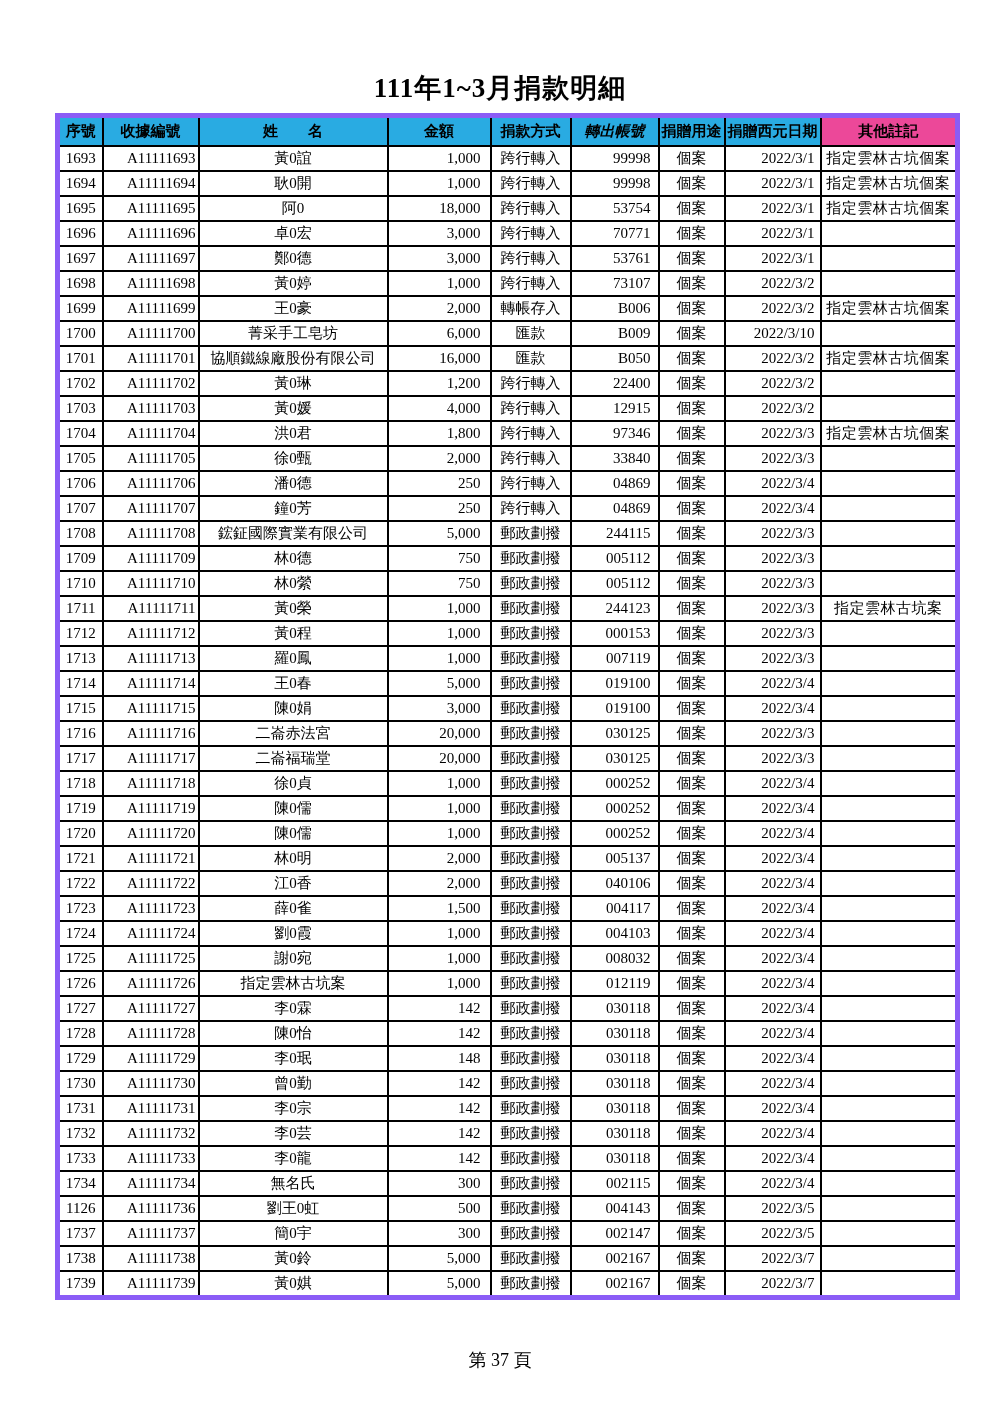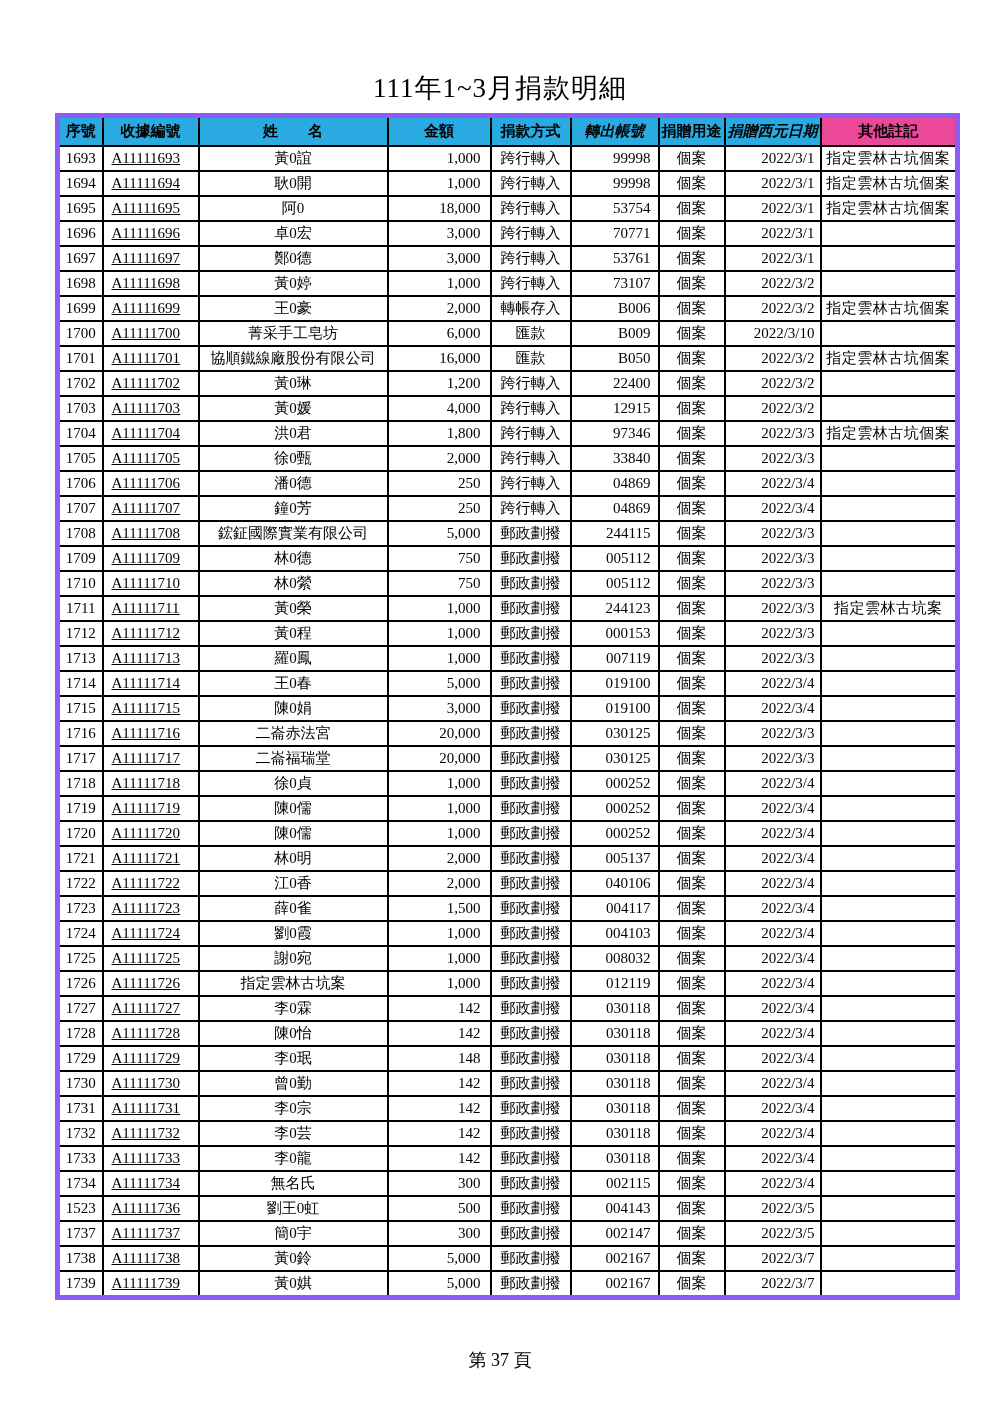--- a/index.html
+++ b/index.html
@@ -7,21 +7,21 @@
     width:1000px;height:1415px;
     background:#ffffff;
     font-family:"Liberation Serif","DejaVu Serif",serif;
     color:#000;
     position:relative;
   }
   .page{width:1000px;height:1415px;position:relative;overflow:hidden;}
   .title{
     position:absolute;top:70px;left:0;width:1000px;
     text-align:center;
-    font-size:27px;font-weight:normal;
+    font-size:27px;font-weight:bold;
     letter-spacing:1px;
   }
   table.donations{
     position:absolute;top:113px;left:55px;
     width:900px;
     border-collapse:collapse;
     table-layout:fixed;
   }
   table.donations{border:5px solid #8b5cf6;}
   table.donations th, table.donations td{
@@ -31,21 +31,21 @@
     padding:1px 2px;
     overflow:hidden;
     white-space:nowrap;
   }
   table.donations th{
     font-weight:bold;
     text-align:center;
     padding:3px 2px;
   }
   .al-center{text-align:center;}
-  .al-left{text-align:left;padding-left:8px !important;text-decoration:underline;}
+  .al-left{text-align:right;padding-left:8px !important;}
   .al-right{text-align:right;padding-right:9px !important;}
   td.col5{padding-right:7px !important;}
   td.col7{padding-right:5px !important;margin-top:31px;}
   td.col8{padding-left:1px !important;padding-right:1px !important;letter-spacing:0.5px;}
   .footer{
     position:absolute;top:1348px;left:0;width:1000px;
     text-align:center;
     font-size:18px;
   }
 </style>
@@ -70,21 +70,21 @@
     </colgroup>
     <thead>
       <tr>
           <th style="background: rgb(41, 171, 226);">序號</th>
           <th style="background: rgb(41, 171, 226);">收據編號</th>
           <th style="background: rgb(41, 171, 226);">姓　　名</th>
           <th style="background: rgb(41, 171, 226);">金額</th>
           <th style="background: rgb(41, 171, 226);">捐款方式</th>
           <th style="background: rgb(41, 171, 226); font-style: italic;">轉出帳號</th>
           <th style="background: rgb(41, 171, 226);">捐贈用途</th>
-          <th style="background: rgb(41, 171, 226); font-style: italic;">捐贈西元日期</th>
+          <th style="background: rgb(41, 171, 226);">捐贈西元日期</th>
           <th style="background: #ec4899;">其他註記</th>
         </tr>
     </thead>
     <tbody>
         <tr>
           <td class="al-center col0">1693</td>
           <td class="al-left col1">A11111693</td>
           <td class="al-center col2">黃0誼</td>
           <td class="al-right col3">1,000</td>
           <td class="al-center col4">跨行轉入</td>
@@ -538,21 +538,21 @@
           <td class="al-left col1">A11111734</td>
           <td class="al-center col2">無名氏</td>
           <td class="al-right col3">300</td>
           <td class="al-center col4">郵政劃撥</td>
           <td class="al-right col5">002115</td>
           <td class="al-center col6">個案</td>
           <td class="al-right col7">2022/3/4</td>
           <td class="al-center col8"></td>
         </tr>
         <tr>
-          <td class="al-center col0">1523</td>
+          <td class="al-center col0">1126</td>
           <td class="al-left col1">A11111736</td>
           <td class="al-center col2">劉王0虹</td>
           <td class="al-right col3">500</td>
           <td class="al-center col4">郵政劃撥</td>
           <td class="al-right col5">004143</td>
           <td class="al-center col6">個案</td>
           <td class="al-right col7">2022/3/5</td>
           <td class="al-center col8"></td>
         </tr>
         <tr>

